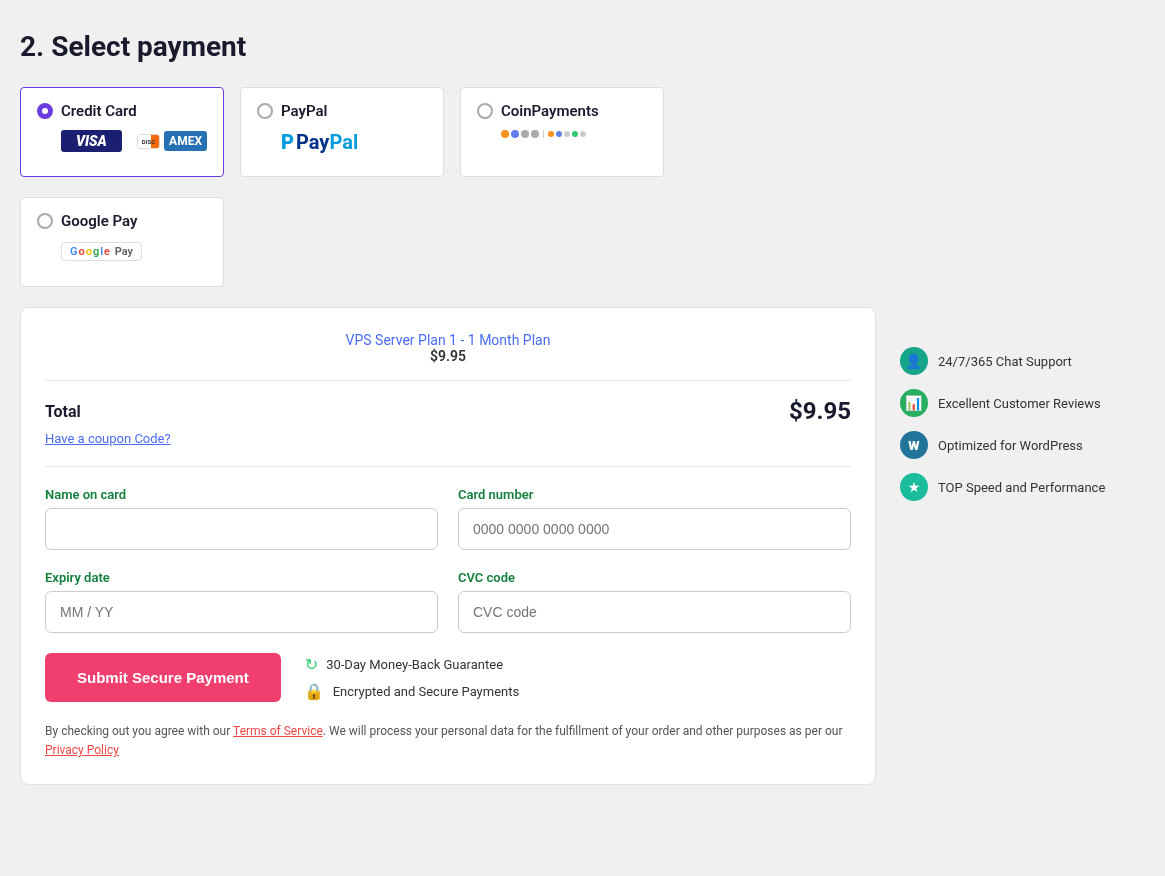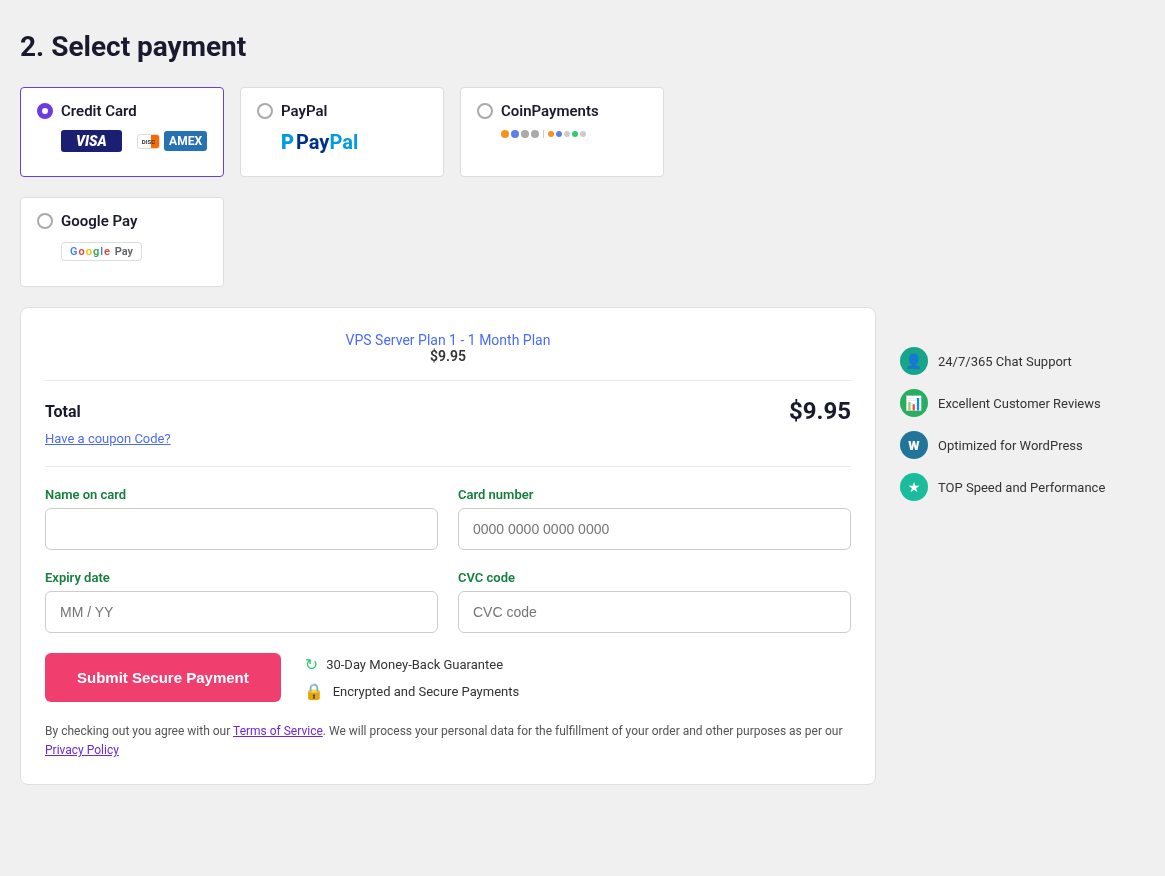--- a/index.html
+++ b/index.html
@@ -280,21 +280,21 @@
     .trust-icon {
       font-size: 16px;
       color: #2ecc71;
     }
     .terms-text {
       font-size: 12px;
       color: #555;
       line-height: 1.6;
     }
     .terms-link {
-      color: #6d28d9;
+      color: #ef4444;
       text-decoration: underline;
       cursor: pointer;
     }
 
     
     .features-section {
       padding-top: 0;
     }
     .features-title {
       font-size: 16px;

